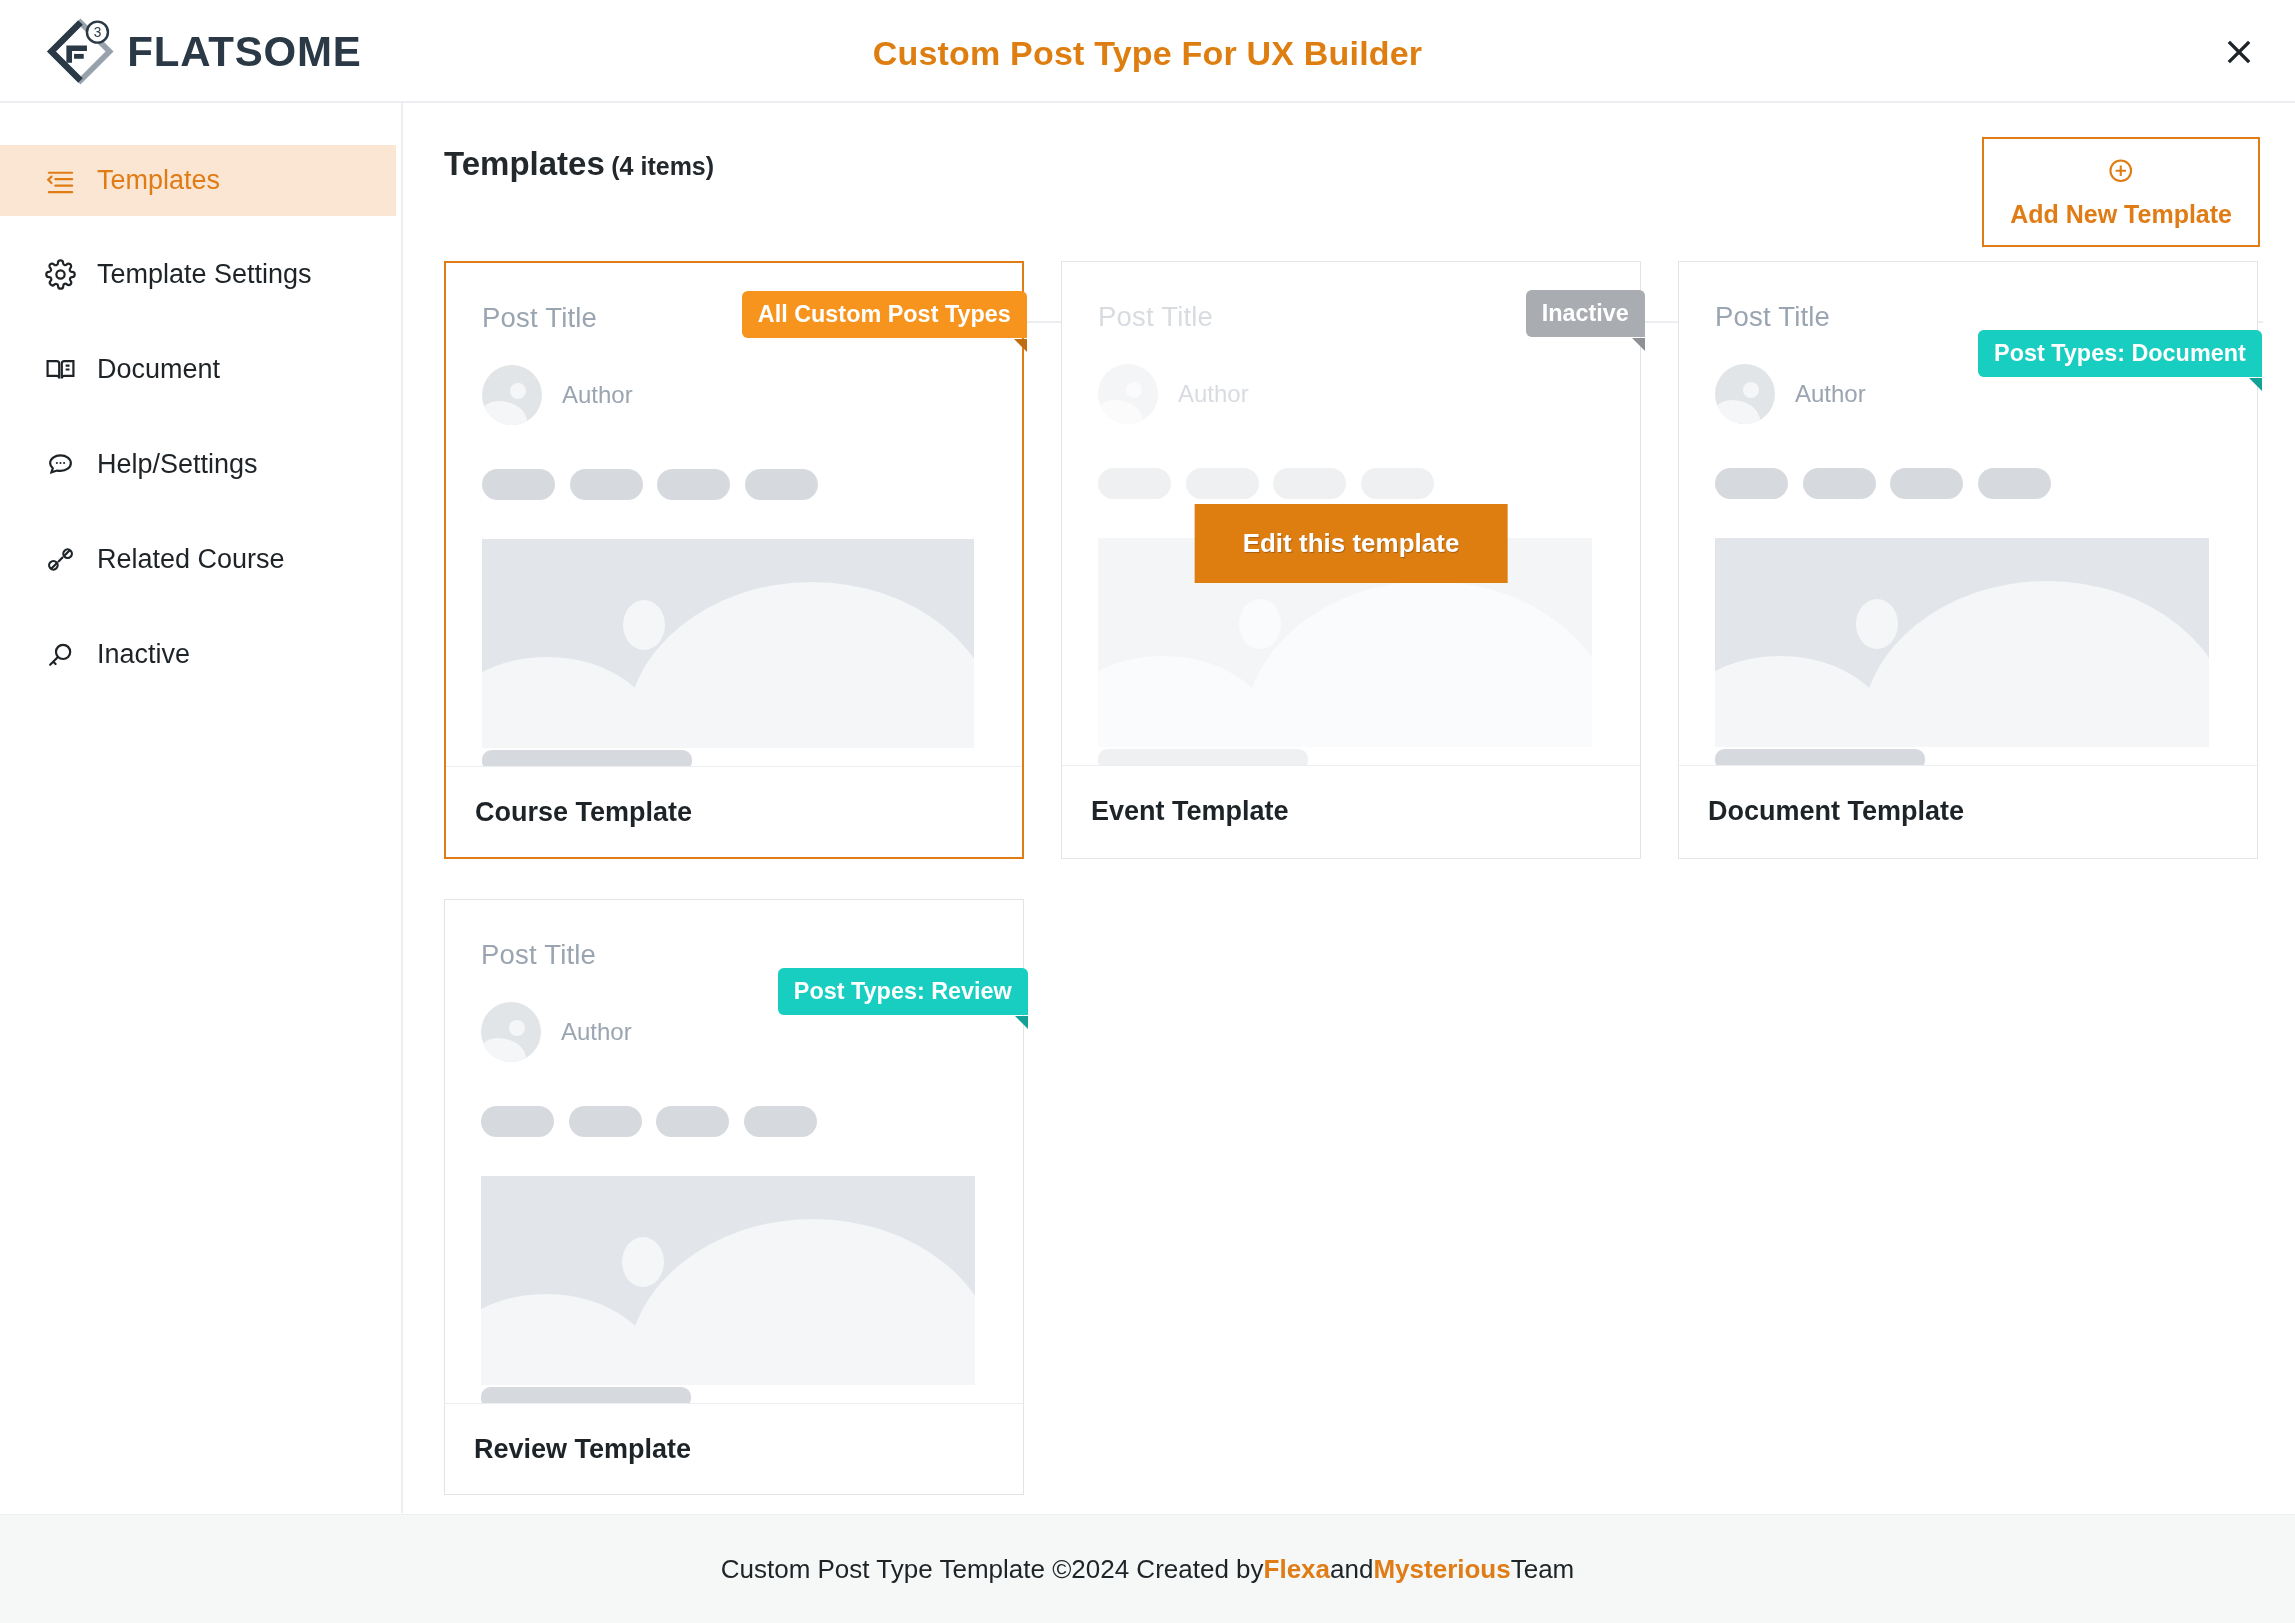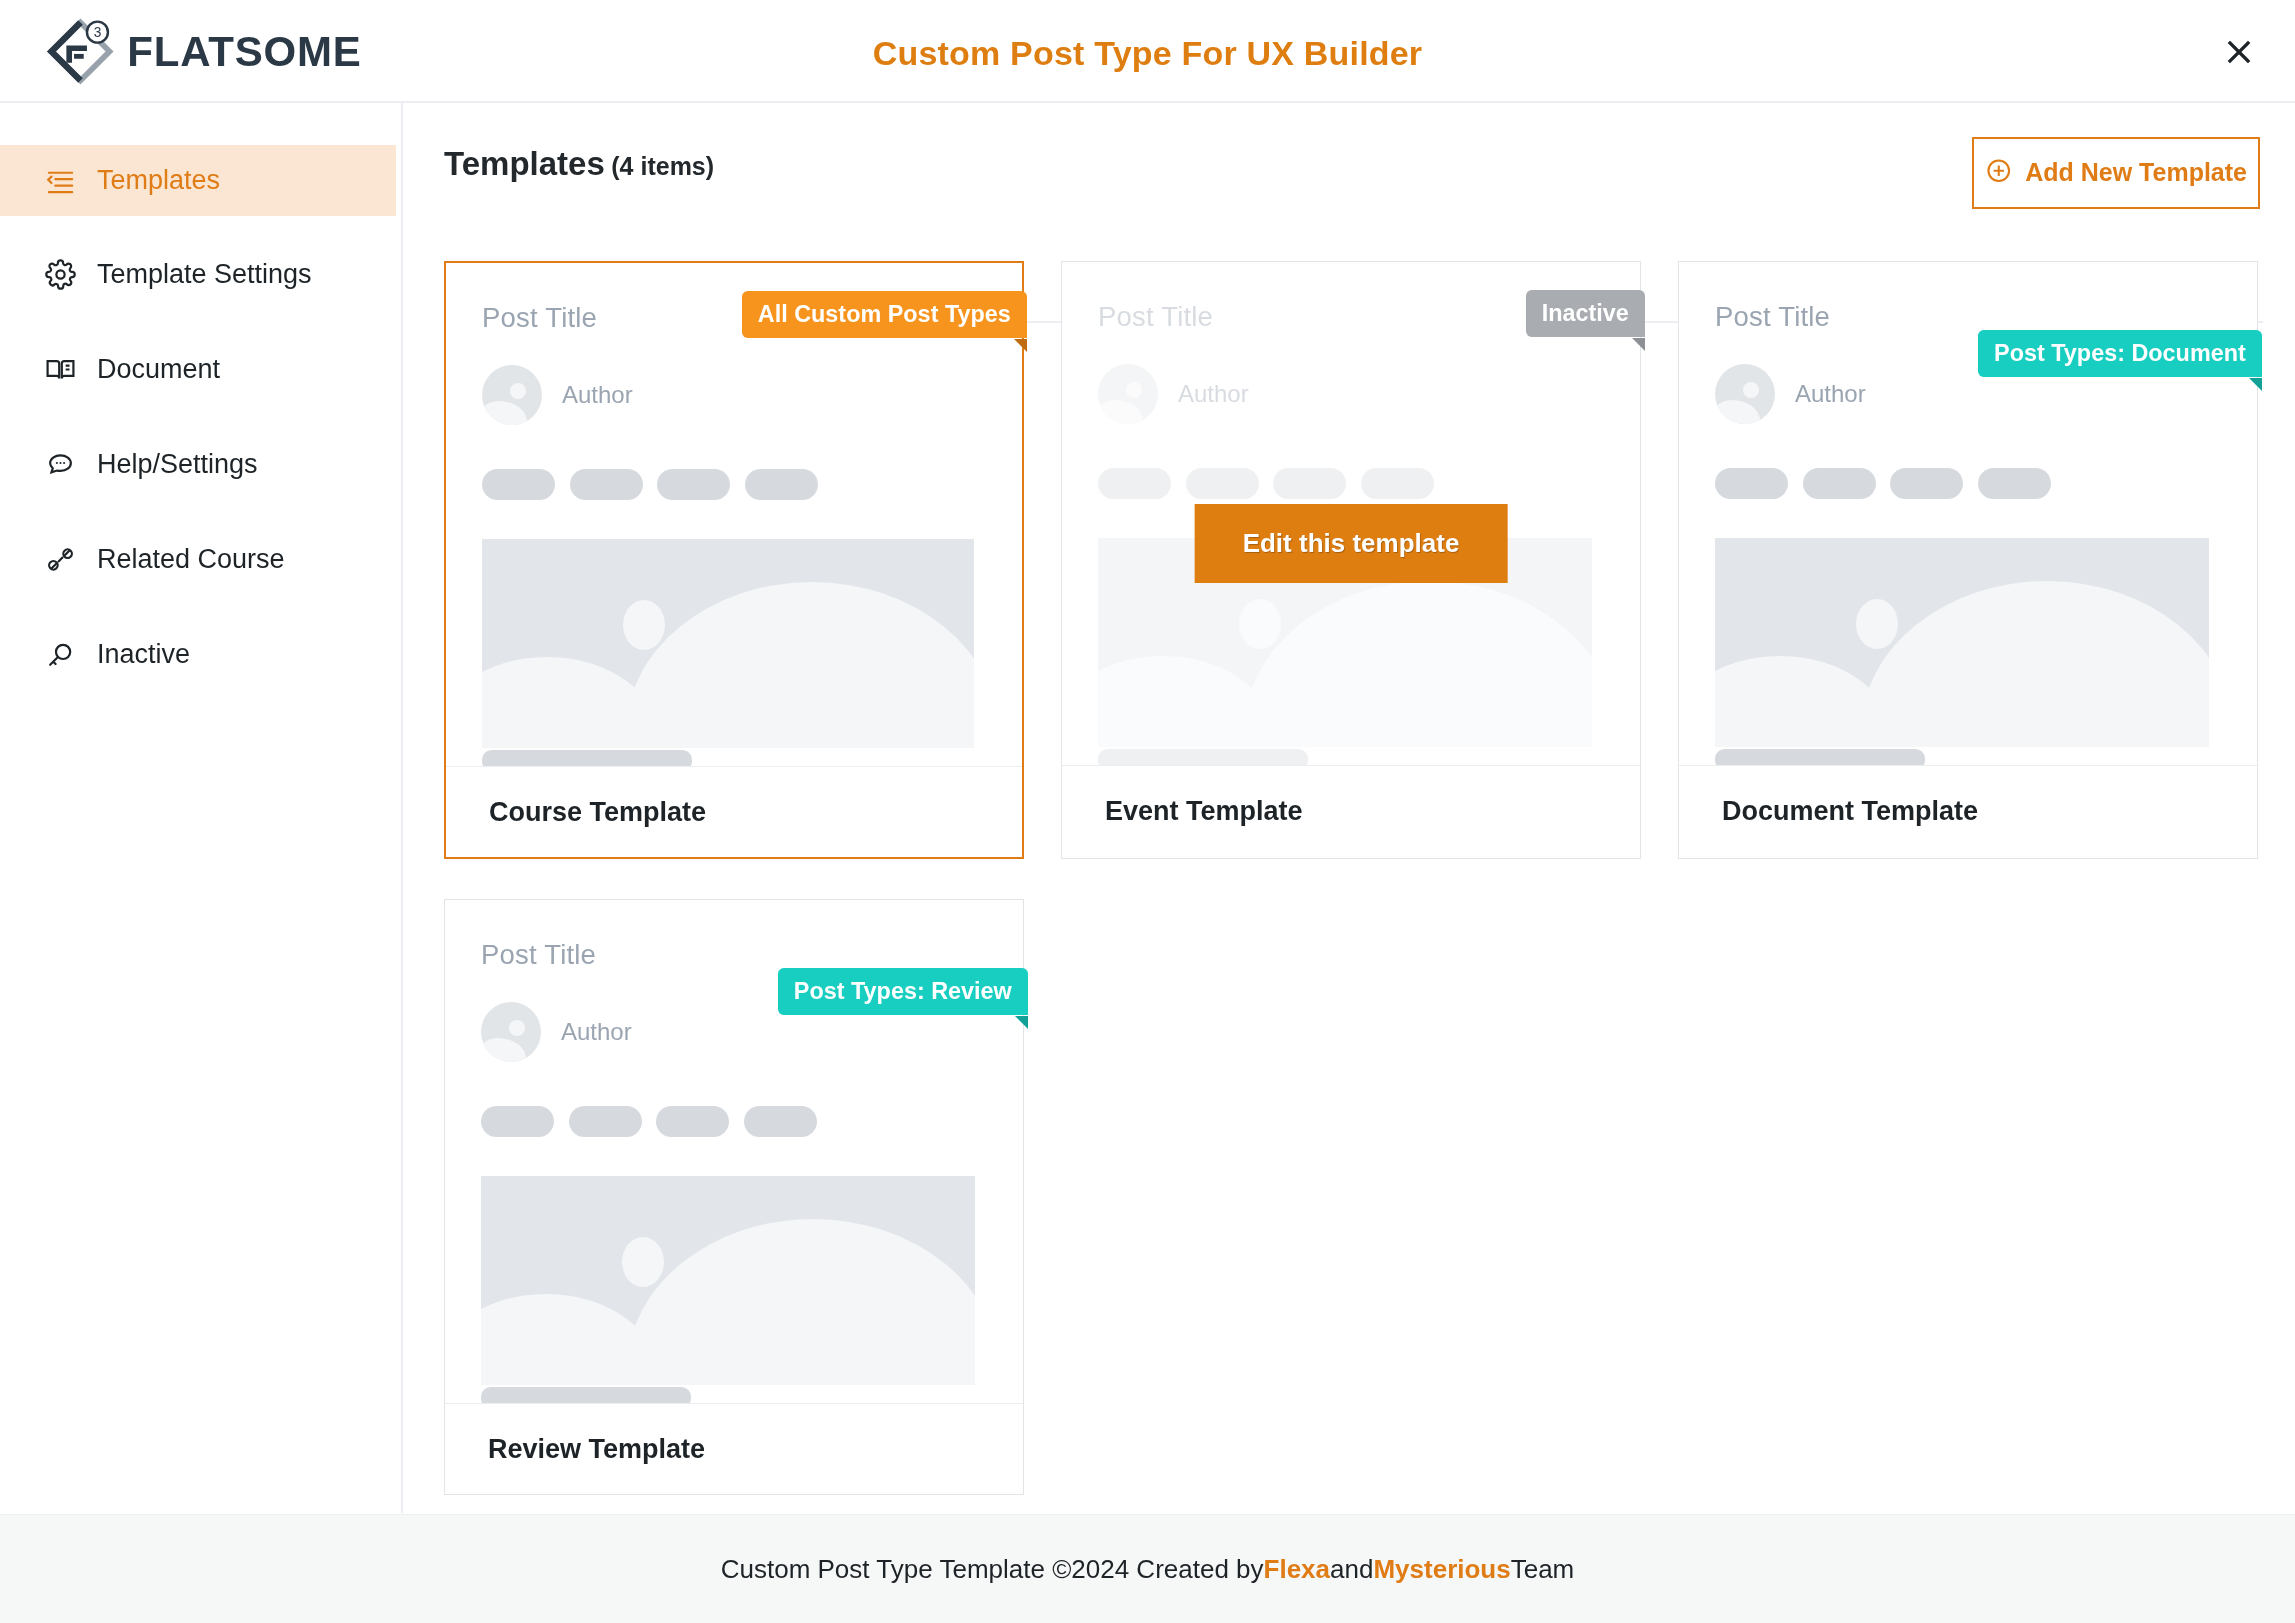--- a/index.html
+++ b/index.html
@@ -51,22 +51,22 @@
     width: 1890px; height: 1410px; background: #fff;
   }
   .page-head {
     position: absolute; left: 38px; top: 34px; right: 36px; height: 97px;
     display: flex; align-items: flex-start; justify-content: space-between;
   }
   .page-title { font-size: 33px; font-weight: 700; color: #23282d; padding-top: 8px; }
   .page-title .count { font-size: 25px; font-weight: 700; color: #23282d; margin-left: 6.5px; }
   .add-btn {
     border: 2.4px solid #e07c16; color: #e07c16; background: #fff;
-    font-size: 25px; font-weight: 700; padding: 18px 11px; cursor: pointer;
-    display: flex; align-items: center; gap: 13px; line-height: 1;
+    font-size: 25px; font-weight: 700; padding: 18px 26px; cursor: pointer;
+    display: flex; align-items: center; gap: 13px; line-height: 1; flex-direction: column;
   }
   .divider-under-head {
     position: absolute; left: 38px; top: 218px; width: 1819px; height: 2.4px; background: #eceef1;
   }
 
   
   .grid {
     position: absolute; left: 38px; top: 158px; width: 1835px;
     display: flex; flex-wrap: wrap; gap: 40px 37px;
   }
@@ -96,21 +96,21 @@
   }
   .img-ph .sun2 { position: absolute; left: 141px; top: 61px; width: 42px; height: 50px; border-radius: 50%; background: #f4f6f8; }
   .img-ph .hill-big { position: absolute; right: -24px; bottom: 0; width: 372px; height: 166px; background: #f4f6f8; border-radius: 55% 55% 0 0 / 100% 100% 0 0; }
   .img-ph .hill-small { position: absolute; left: -48px; bottom: 0; width: 226px; height: 91px; background: #f4f6f8; border-radius: 55% 55% 0 0 / 100% 100% 0 0; }
   .stub {
     position: absolute; left: 36px; bottom: -4.8px; width: 210px; height: 21px;
     border-radius: 9.7px; background: #d6dadf;
   }
   .card-footer {
     border-top: 1.6px solid #eceef1; height: 91px;
-    display: flex; align-items: center; padding-left: 43px;
+    display: flex; align-items: center; padding-left: 29px;
   }
   .card-name { font-size: 27px; font-weight: 700; color: #1d2327; }
 
   
   .badge {
     position: absolute; right: -4.8px; top: 28px; height: 47px;
     display: flex; align-items: center; padding: 0 16px;
     color: #fff; font-size: 23.4px; font-weight: 700; white-space: nowrap;
     border-radius: 5.7px 5.7px 0 5.7px; z-index: 4;
   }

